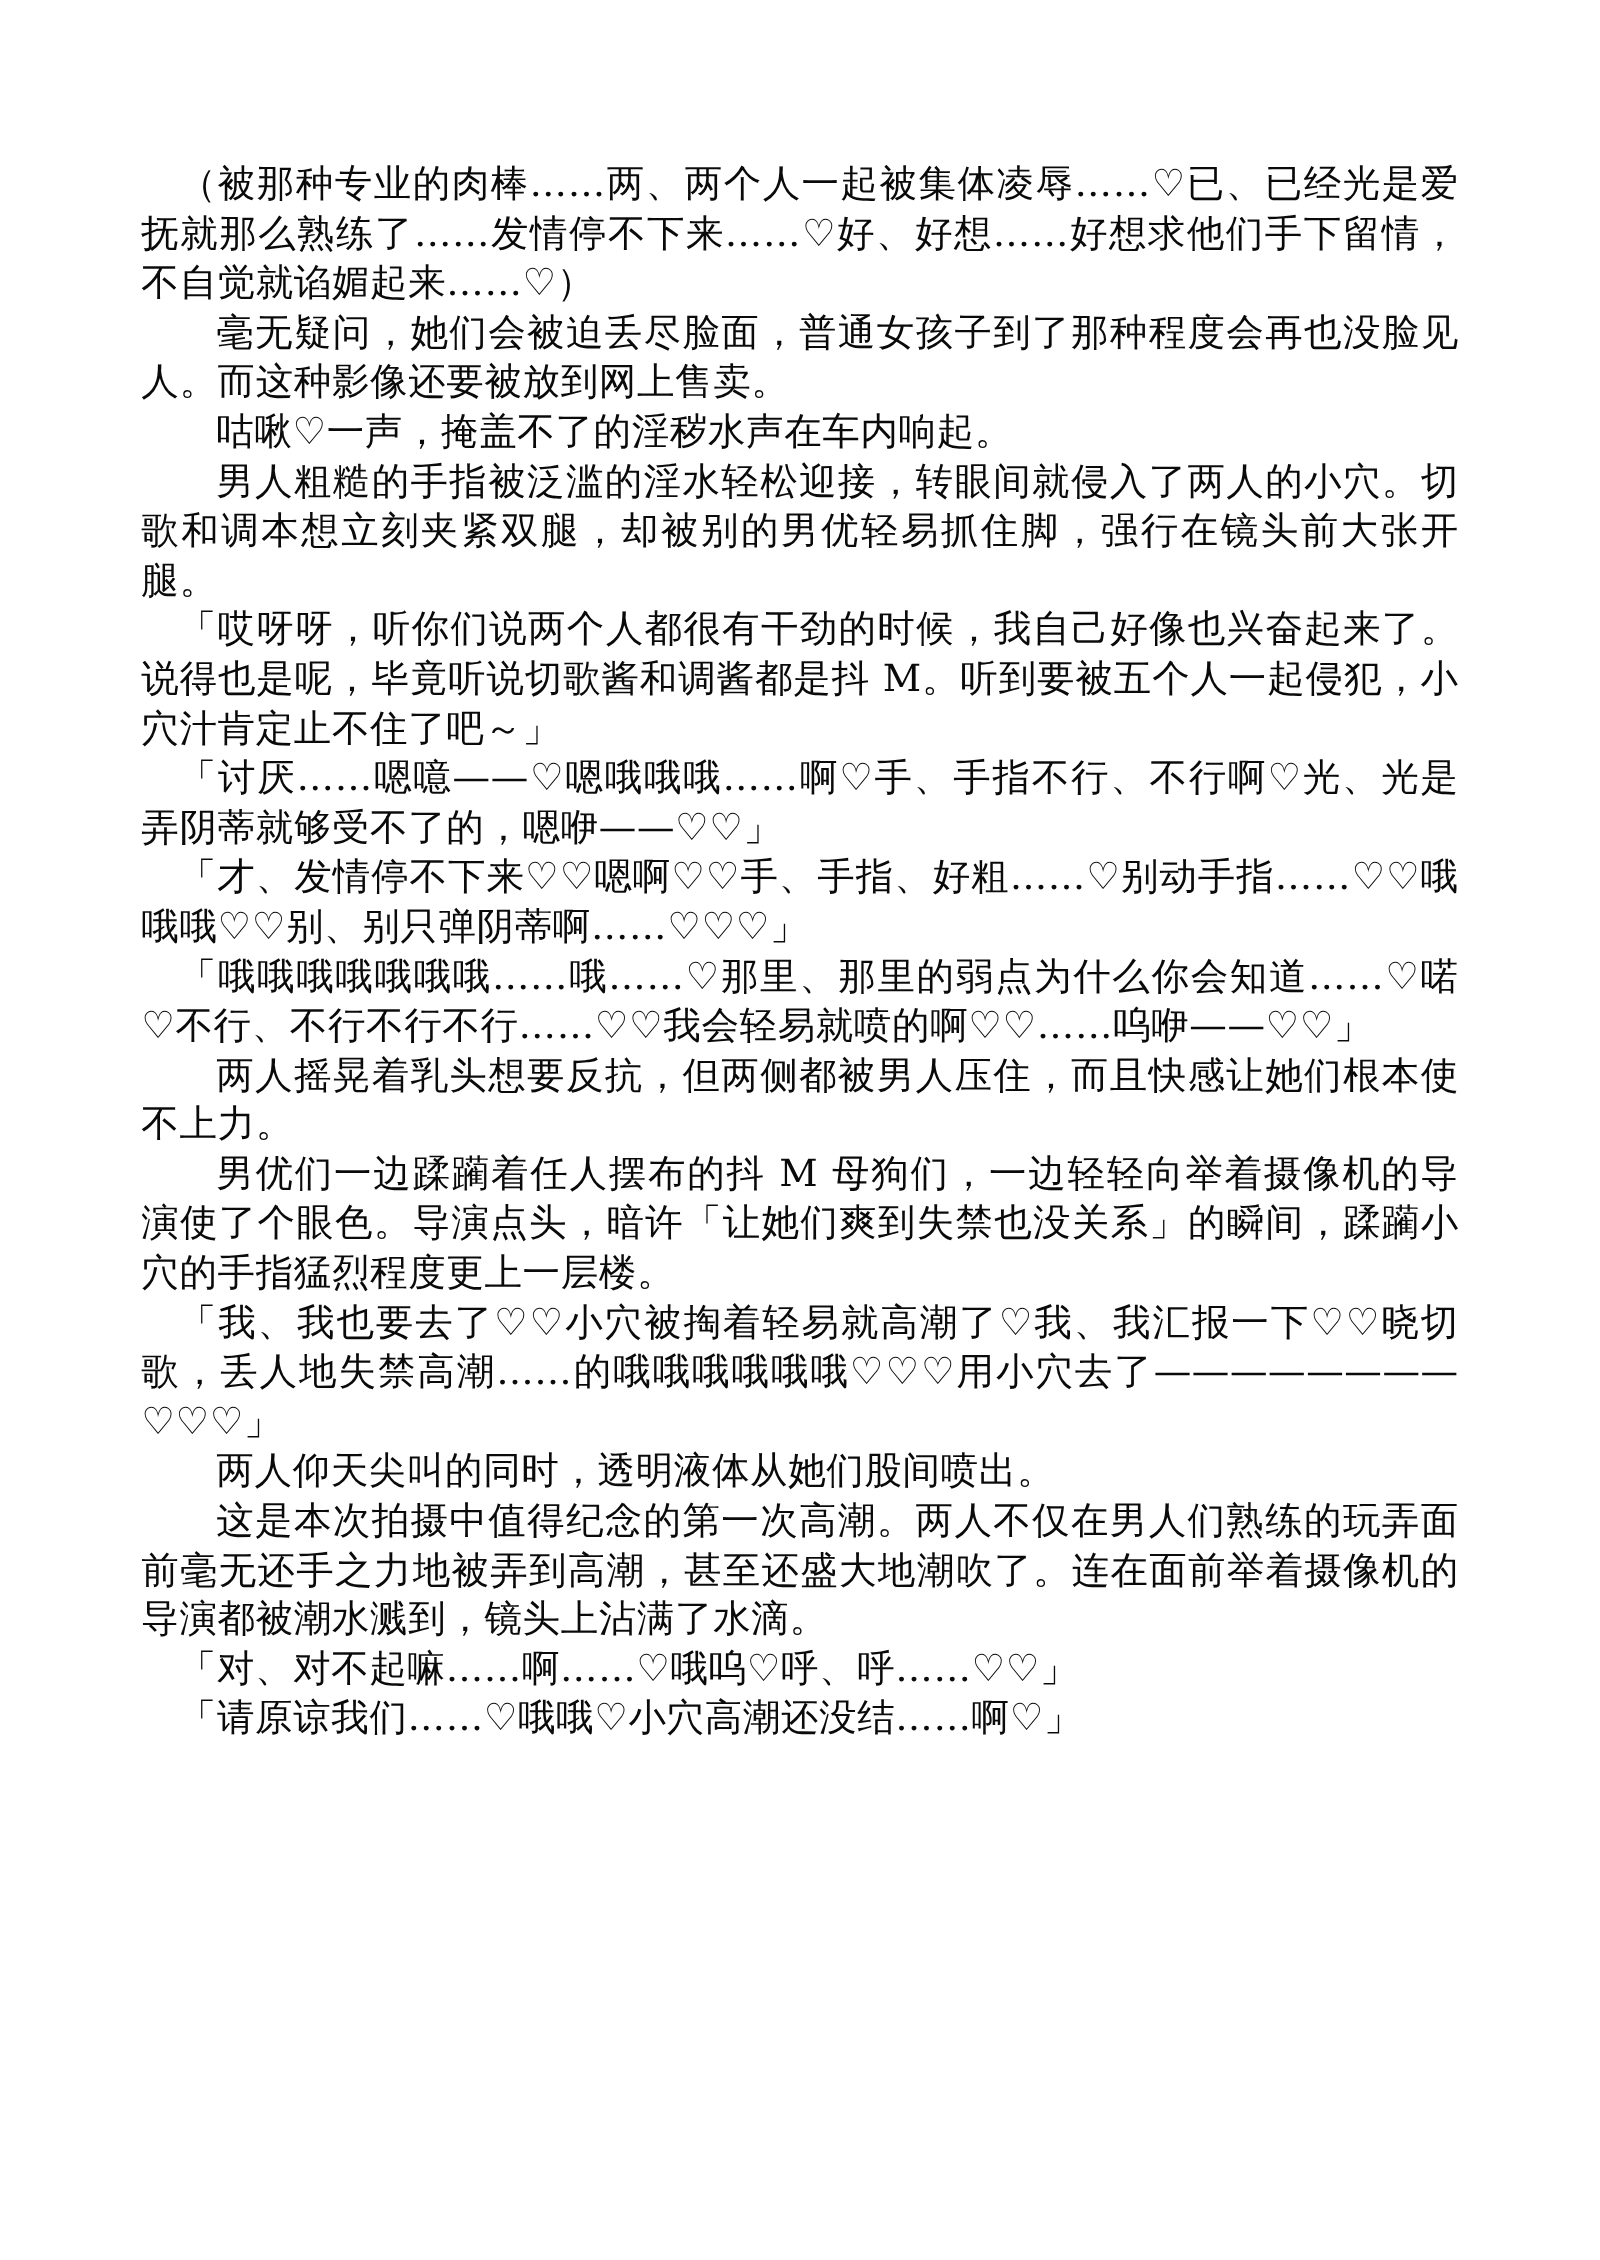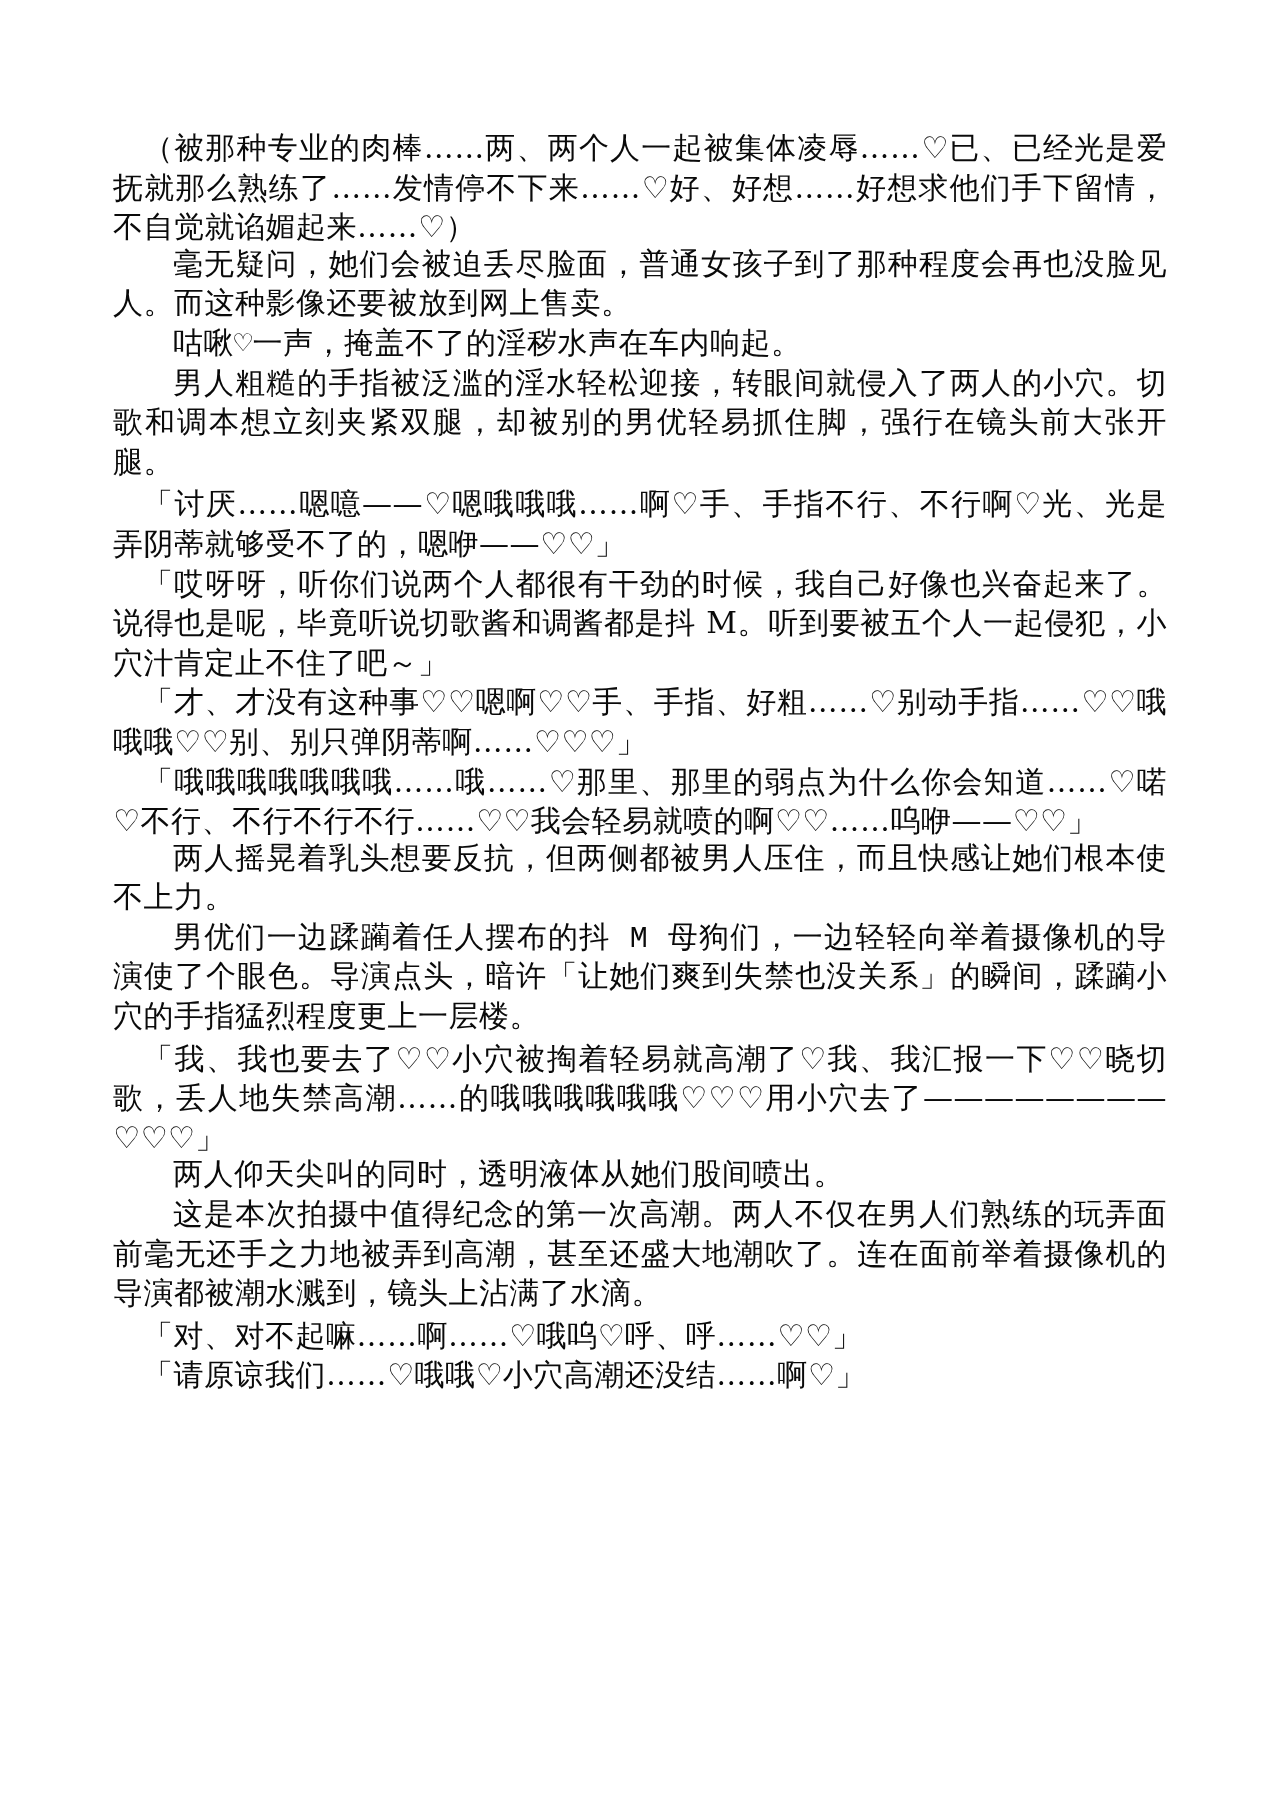--- a/index.html
+++ b/index.html
@@ -24,43 +24,43 @@
     font-size: 30px;
     line-height: 39.6px;
     text-align: justify;
     letter-spacing: 0.5px;
   }
   .text-block p {
     margin: 0;
     padding: 0;
   }
   .ind1 { text-indent: 1em; }
-  .ind2 { text-indent: 2em; font-family: Liberation Mono, monospace; }
+  .ind2 { text-indent: 2em; }
   .page-number {
     position: absolute;
     top: 1668px;
     left: 0;
     width: 100%;
     text-align: center;
     font-size: 29px;
     color: #0a0a0a;
   }
 </style>
 </head>
 <body>
 
 <div class="page">
   <div class="text-block">
     <p class="ind1">（被那种专业的肉棒……两、两个人一起被集体凌辱……♡已、已经光是爱抚就那么熟练了……发情停不下来……♡好、好想……好想求他们手下留情，不自觉就谄媚起来……♡）</p>
     <p class="ind2">毫无疑问，她们会被迫丢尽脸面，普通女孩子到了那种程度会再也没脸见人。而这种影像还要被放到网上售卖。</p>
     <p class="ind2">咕啾♡一声，掩盖不了的淫秽水声在车内响起。</p>
     <p class="ind2">男人粗糙的手指被泛滥的淫水轻松迎接，转眼间就侵入了两人的小穴。切歌和调本想立刻夹紧双腿，却被别的男优轻易抓住脚，强行在镜头前大张开腿。</p>
+    <p class="ind1">「哎呀呀，听你们说两个人都很有干劲的时候，我自己好像也兴奋起来了。说得也是呢，毕竟听说切歌酱和调酱都是抖 M。听到要被五个人一起侵犯，小穴汁肯定止不住了吧～」</p>
     <p class="ind1">「讨厌……嗯噫——♡嗯哦哦哦……啊♡手、手指不行、不行啊♡光、光是弄阴蒂就够受不了的，嗯咿——♡♡」</p>
-    <p class="ind1">「哎呀呀，听你们说两个人都很有干劲的时候，我自己好像也兴奋起来了。说得也是呢，毕竟听说切歌酱和调酱都是抖 M。听到要被五个人一起侵犯，小穴汁肯定止不住了吧～」</p>
-    <p class="ind1">「才、才没有这种事♡♡嗯啊♡♡手、手指、好粗……♡别动手指……♡♡哦哦哦♡♡别、别只弹阴蒂啊……♡♡♡」</p>
+    <p class="ind1">「才、发情停不下来♡♡嗯啊♡♡手、手指、好粗……♡别动手指……♡♡哦哦哦♡♡别、别只弹阴蒂啊……♡♡♡」</p>
     <p class="ind1">「哦哦哦哦哦哦哦……哦……♡那里、那里的弱点为什么你会知道……♡喏♡不行、不行不行不行……♡♡我会轻易就喷的啊♡♡……呜咿——♡♡」</p>
     <p class="ind2">两人摇晃着乳头想要反抗，但两侧都被男人压住，而且快感让她们根本使不上力。</p>
     <p class="ind2">男优们一边蹂躏着任人摆布的抖 M 母狗们，一边轻轻向举着摄像机的导演使了个眼色。导演点头，暗许「让她们爽到失禁也没关系」的瞬间，蹂躏小穴的手指猛烈程度更上一层楼。</p>
     <p class="ind1">「我、我也要去了♡♡小穴被掏着轻易就高潮了♡我、我汇报一下♡♡晓切歌，丢人地失禁高潮……的哦哦哦哦哦哦♡♡♡用小穴去了————————♡♡♡」</p>
     <p class="ind2">两人仰天尖叫的同时，透明液体从她们股间喷出。</p>
     <p class="ind2">这是本次拍摄中值得纪念的第一次高潮。两人不仅在男人们熟练的玩弄面前毫无还手之力地被弄到高潮，甚至还盛大地潮吹了。连在面前举着摄像机的导演都被潮水溅到，镜头上沾满了水滴。</p>
     <p class="ind1">「对、对不起嘛……啊……♡哦呜♡呼、呼……♡♡」</p>
     <p class="ind1">「请原谅我们……♡哦哦♡小穴高潮还没结……啊♡」</p>
   </div>
   <div class="page-number">3</div>

